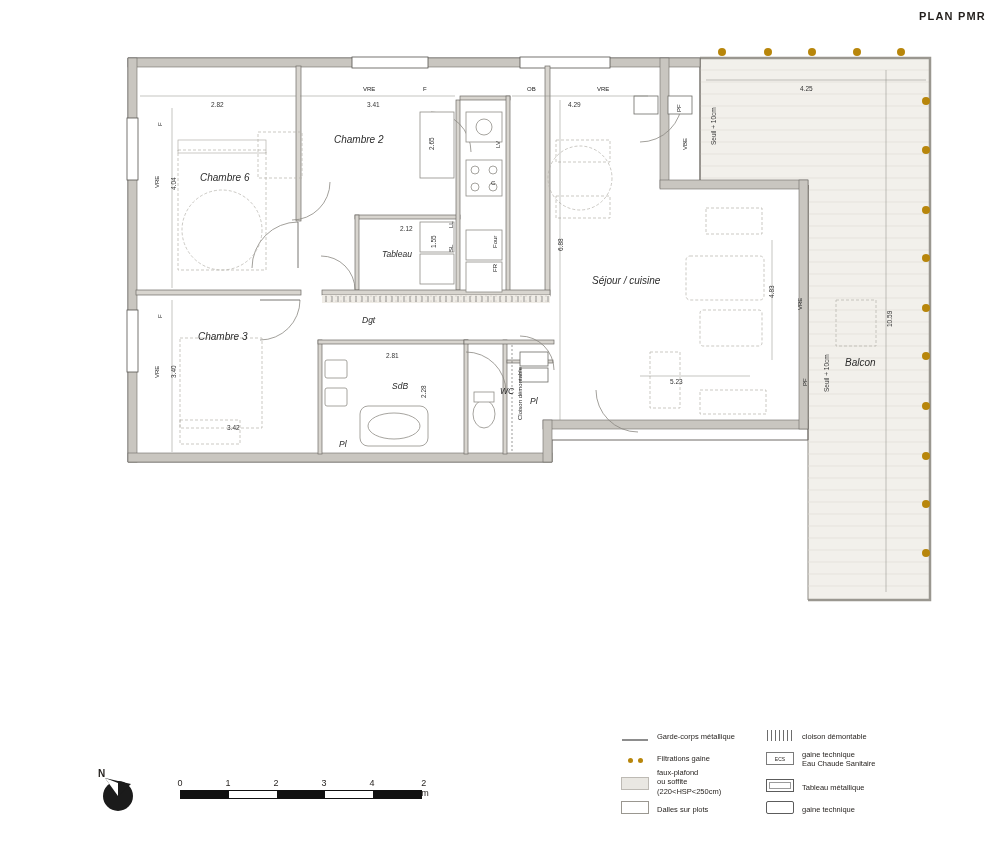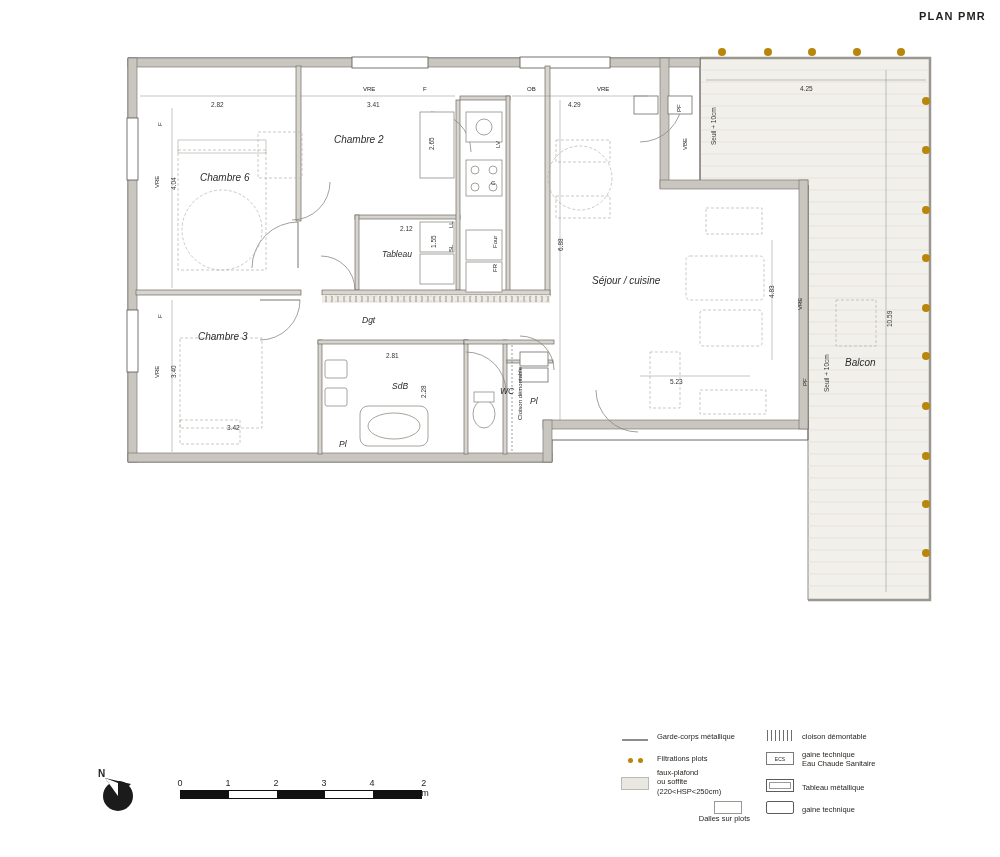--- a/index.html
+++ b/index.html
@@ -380,30 +380,30 @@
         </span>
       <span class="txt">Garde-corps métallique</span>
     </div>
     <div class="row">
       <span class="sym">
           <span class="sym-dots">
             <i></i>
             <i></i>
           </span>
         </span>
-      <span class="txt">Filtrations plots</span>
+      <span class="txt">Filtrations gaine</span>
     </div>
     <div class="row" style="height:20px;align-items:center;">
       <span class="sym" style="padding-top:2px;">
           <span class="sym-fill"></span>
         </span>
       <span class="txt" style="white-space:pre-line;">faux-plafond
 ou soffite (220&lt;HSP&lt;250cm)</span>
     </div>
-    <div class="row" style="margin-top:8px;flex-direction:column;">
+    <div class="row" style="margin-top:8px;">
       <span class="sym">
           <span class="sym-white"></span>
         </span>
       <span class="txt">Dalles sur plots</span>
     </div>
   </div>
 
   <div class="col" style="left:145px;width:125px;">
     <div class="row">
       <span class="sym">

